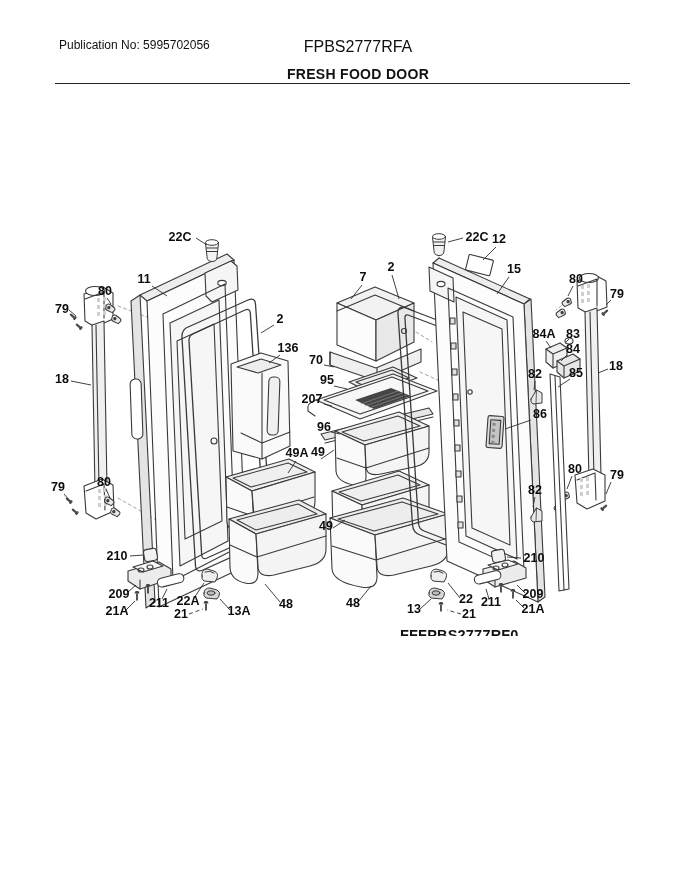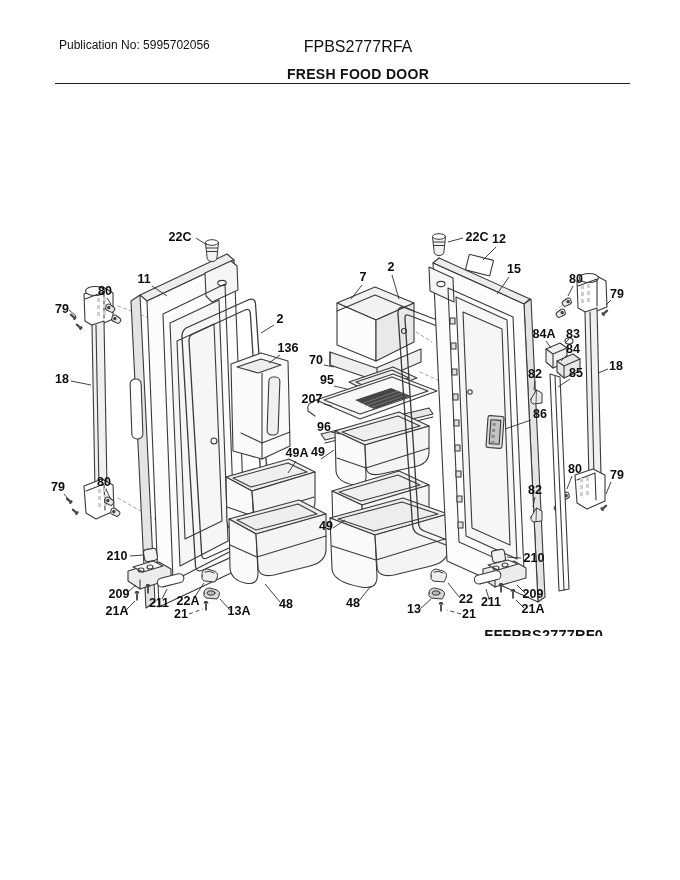--- a/index.html
+++ b/index.html
@@ -2,21 +2,21 @@
 <html><head>
 <meta charset="utf-8">
 <style>
   html,body{margin:0;padding:0;background:#fff;}
   .page{position:relative;width:680px;height:636px;background:#fff;overflow:hidden;
         font-family:"Liberation Sans",sans-serif;color:#111;padding-left:22px;}
   .pub{position:absolute;left:59px;top:38px;font-size:12px;}
   .model{position:absolute;left:14px;right:0;top:38px;text-align:center;font-size:16px;}
   .title{position:absolute;left:14px;right:0;top:66px;text-align:center;font-size:14px;font-weight:bold;letter-spacing:.3px;}
   .rule{position:absolute;left:55px;top:83px;width:575px;height:0;border-top:1.6px solid #222;}
-  .watermark{position:absolute;left:400px;top:627px;width:203px;text-align:right;font-size:14.5px;font-weight:bold;letter-spacing:.2px;}
+  .watermark{position:absolute;left:400px;top:627px;width:203px;font-size:14.5px;font-weight:bold;letter-spacing:.2px;}
   .foot-date{position:absolute;left:59px;top:839px;font-size:16px;}
   .foot-page{position:absolute;left:14px;right:0;top:839px;text-align:center;font-size:12px;}
   svg#diagram{position:absolute;left:0;top:0;}
   #diagram .part-label{font-family:"Liberation Sans",sans-serif;font-size:12.5px;font-weight:bold;
         fill:#0d0d0d;text-anchor:middle;}
   #diagram .leader{stroke:#2e2e2e;stroke-width:.9;fill:none;}
   #diagram .leader.dash{stroke-dasharray:4 3;}
   #diagram .dashed{stroke:#8a8a8a;stroke-width:.8;fill:none;stroke-dasharray:3 3;}
 </style>
 </head>

